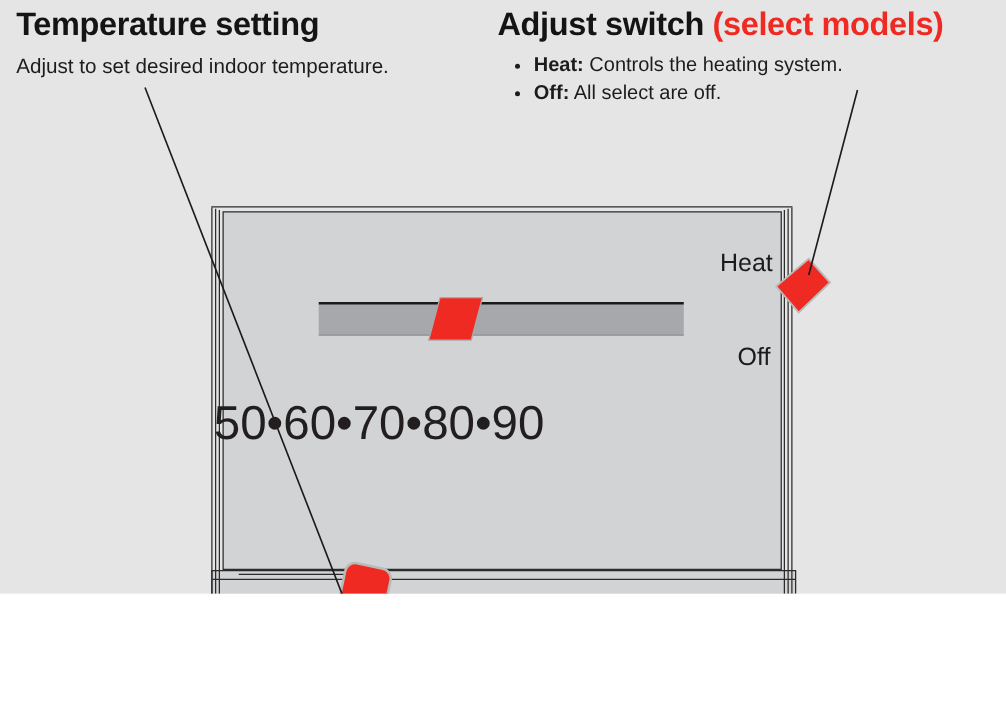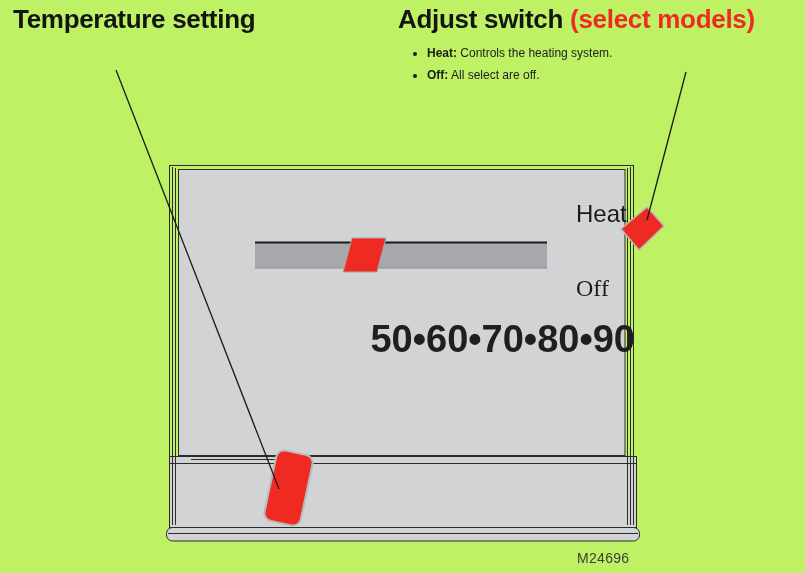--- a/index.html
+++ b/index.html
@@ -1,21 +1,21 @@
 <!DOCTYPE html>
 <html><head>
 <meta charset="utf-8">
 <style>
   * { box-sizing: border-box; }
   html, body { margin: 0; padding: 0; background: #ffffff; }
   .page {
     position: relative;
     width: 805px;
-    height: 573px;
-    background: #bef264;
+    height: 475px;
+    background: #e5e5e5;
     font-family: "Liberation Sans", sans-serif;
     overflow: hidden;
     color: #161616;
   }
   .callout { position: absolute; }
   .callout h1 {
     margin: 0;
     font-size: 26px;
     font-weight: bold;
     letter-spacing: -0.3px;
@@ -25,55 +25,55 @@
   .callout h1 .highlight { color: #ee2a22; }
   .callout p {
     margin: 9px 0 0 0;
     font-size: 16.5px;
     color: #1c1c1c;
     white-space: nowrap;
   }
   .callout ul {
     margin: 7px 0 0 0;
     padding-left: 29px;
-    font-size: 12px;
+    font-size: 16px;
     line-height: 22px;
     color: #1c1c1c;
   }
   .callout ul li { white-space: nowrap; }
   .callout ul li b { font-weight: bold; }
   .diagram-svg {
     position: absolute;
     left: 0; top: 0;
     width: 805px; height: 573px;
   }
   .overlay { position: absolute; white-space: nowrap; }
-  .switch-label { font-size: 24px; color: #1b1b1b; }
+  .switch-label { font-size: 20px; color: #1b1b1b; }
   .scale-text {
-    left: 188px; top: 318px; width: 447px;
-    text-align: right;
+    left: 171px; top: 318px; width: 447px;
+    text-align: left;
     font-size: 38px;
     letter-spacing: 0px;
     color: #221e1f;
-    font-weight: bold;
   }
   .figure-number {
     left: 577px; top: 550px;
     font-size: 14px;
     color: #3d3d3d;
     letter-spacing: 0.3px;
   }
 </style>
 </head>
 <body>
 
 <div class="page">
 
   <div class="callout" style="left:13px; top:4px;">
     <h1>Temperature setting</h1>
+    <p>Adjust to set desired indoor temperature.</p>
   </div>
 
   <div class="callout" style="left:398px; top:4px;">
     <h1><span>Adjust switch </span><span class="highlight">(select models)</span></h1>
     <ul>
       <li><b>Heat:</b><span> Controls the heating system.</span></li>
       <li><b>Off:</b><span> All select are off.</span></li>
     </ul>
   </div>
 
@@ -106,17 +106,17 @@
 
     <polygon points="647,207 664,226 639,250 621,229" fill="#ee2a22" stroke="#b9b9b9" stroke-width="1.5"></polygon>
 
     <rect x="270" y="452" width="37" height="72" rx="8" fill="#ee2a22" stroke="#b9b9b9" stroke-width="2" transform="rotate(12 288.5 488)"></rect>
 
     <path d="M116,70 L279,489" stroke="#1a1a1a" stroke-width="1.3" fill="none"></path>
     <path d="M686,72 L647,220" stroke="#1a1a1a" stroke-width="1.3" fill="none"></path>
   </svg>
 
   <div class="overlay switch-label" style="left:576px; top:200px;">Heat</div>
-  <div class="overlay switch-label" style="left:576px; top:275px;font-family:Liberation Serif, serif;">Off</div>
+  <div class="overlay switch-label" style="left:590px; top:275px;">Off</div>
   <div class="overlay scale-text">50•60•70•80•90</div>
   <div class="overlay figure-number">M24696</div>
 
 </div>
 
 </body></html>

